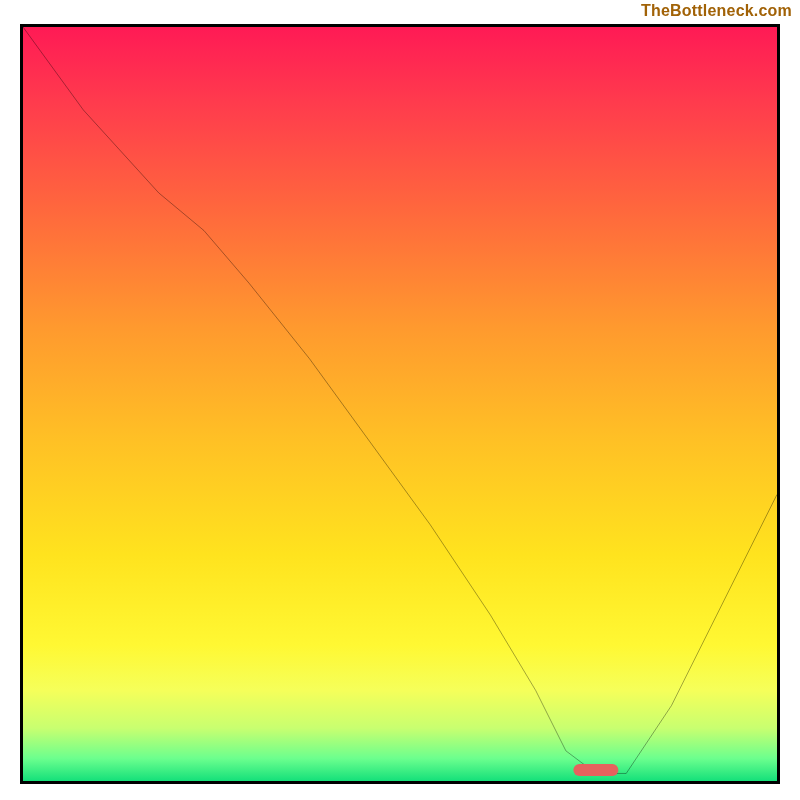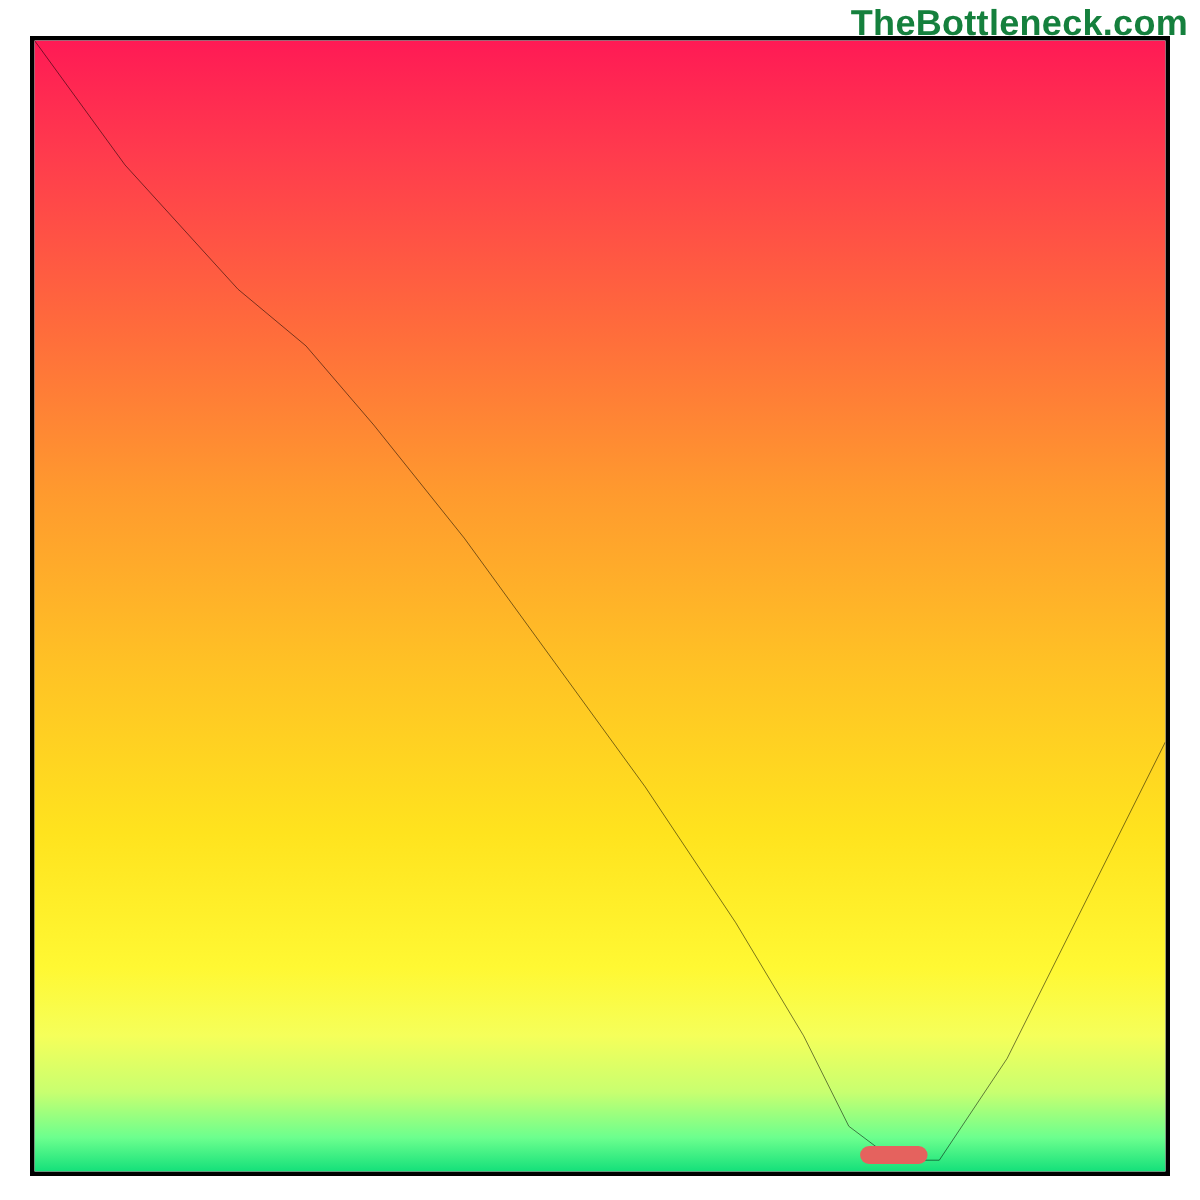--- a/index.html
+++ b/index.html
@@ -13,23 +13,23 @@
   }
   .wrap {
     position: relative;
     width: 800px;
     height: 800px;
   }
   .watermark {
     position: absolute;
     top: 2px;
     right: 8px;
-    font-size: 24px;
+    font-size: 16px;
     font-weight: 600;
-    color: #15803d;
+    color: #a16207;
     letter-spacing: 0.2px;
     z-index: 20;
   }
   .plot-frame {
     position: absolute;
     left: 20px;
     top: 24px;
     width: 760px;
     height: 760px;
     box-sizing: border-box;

